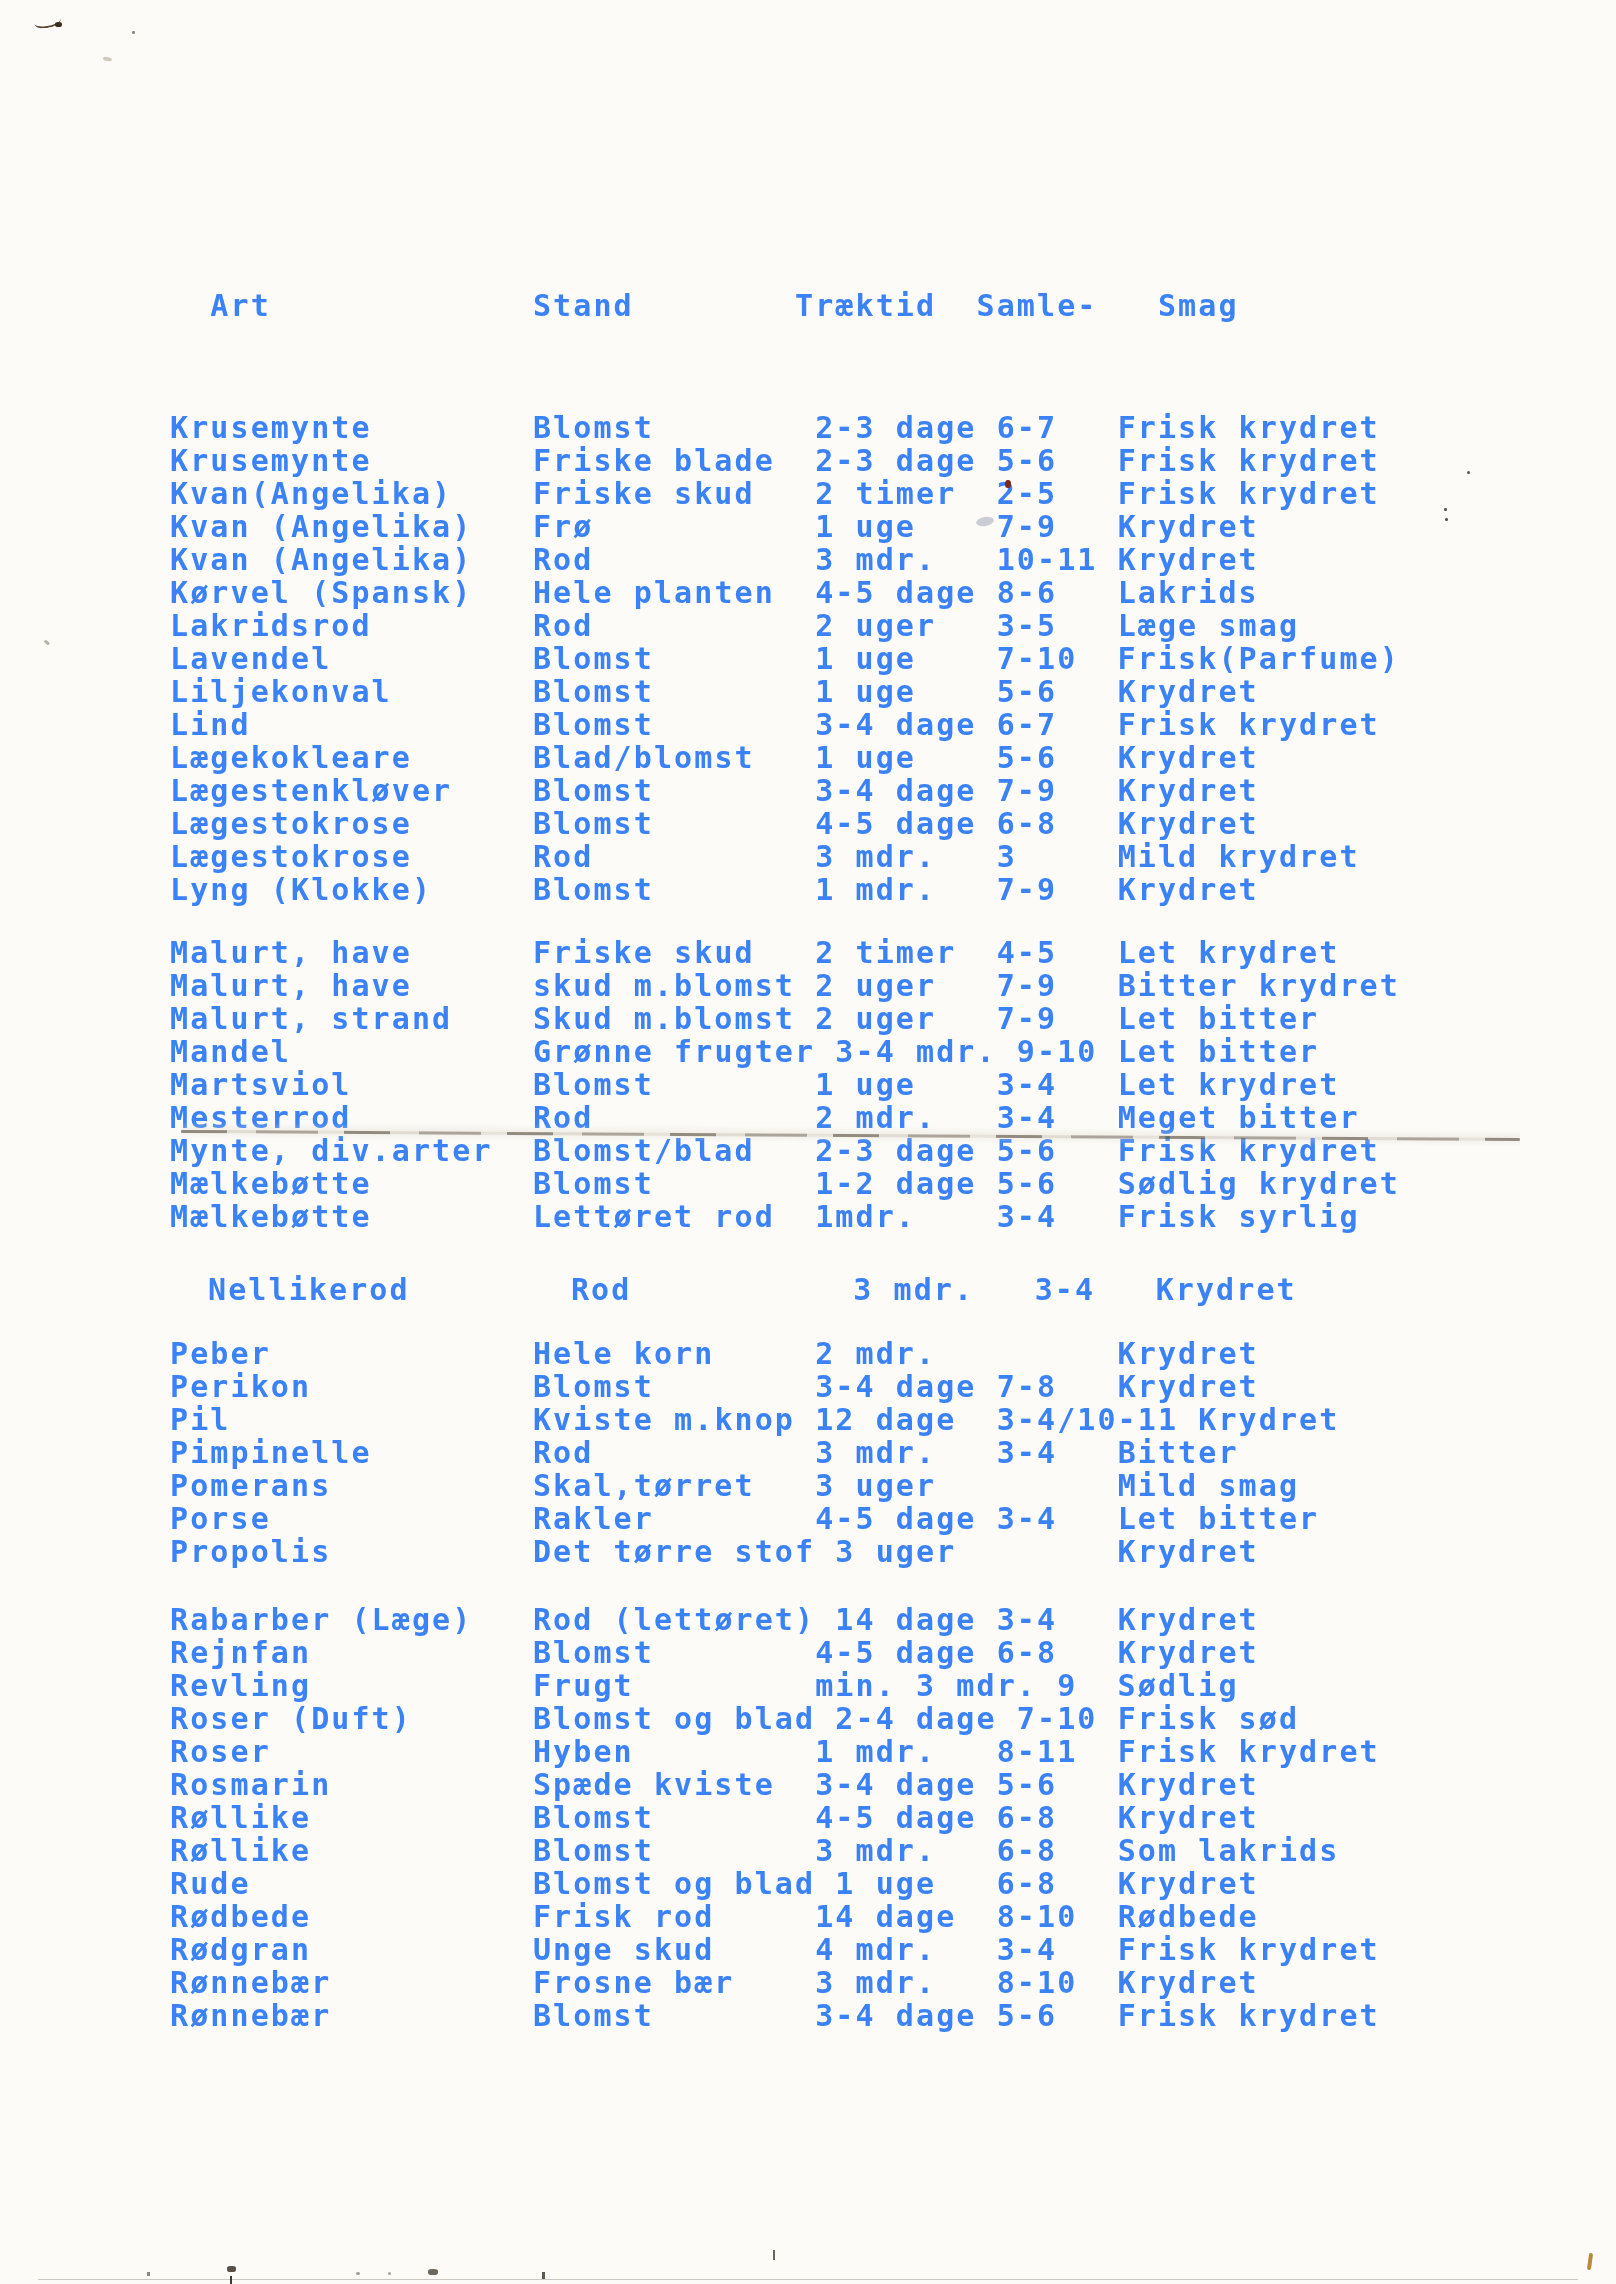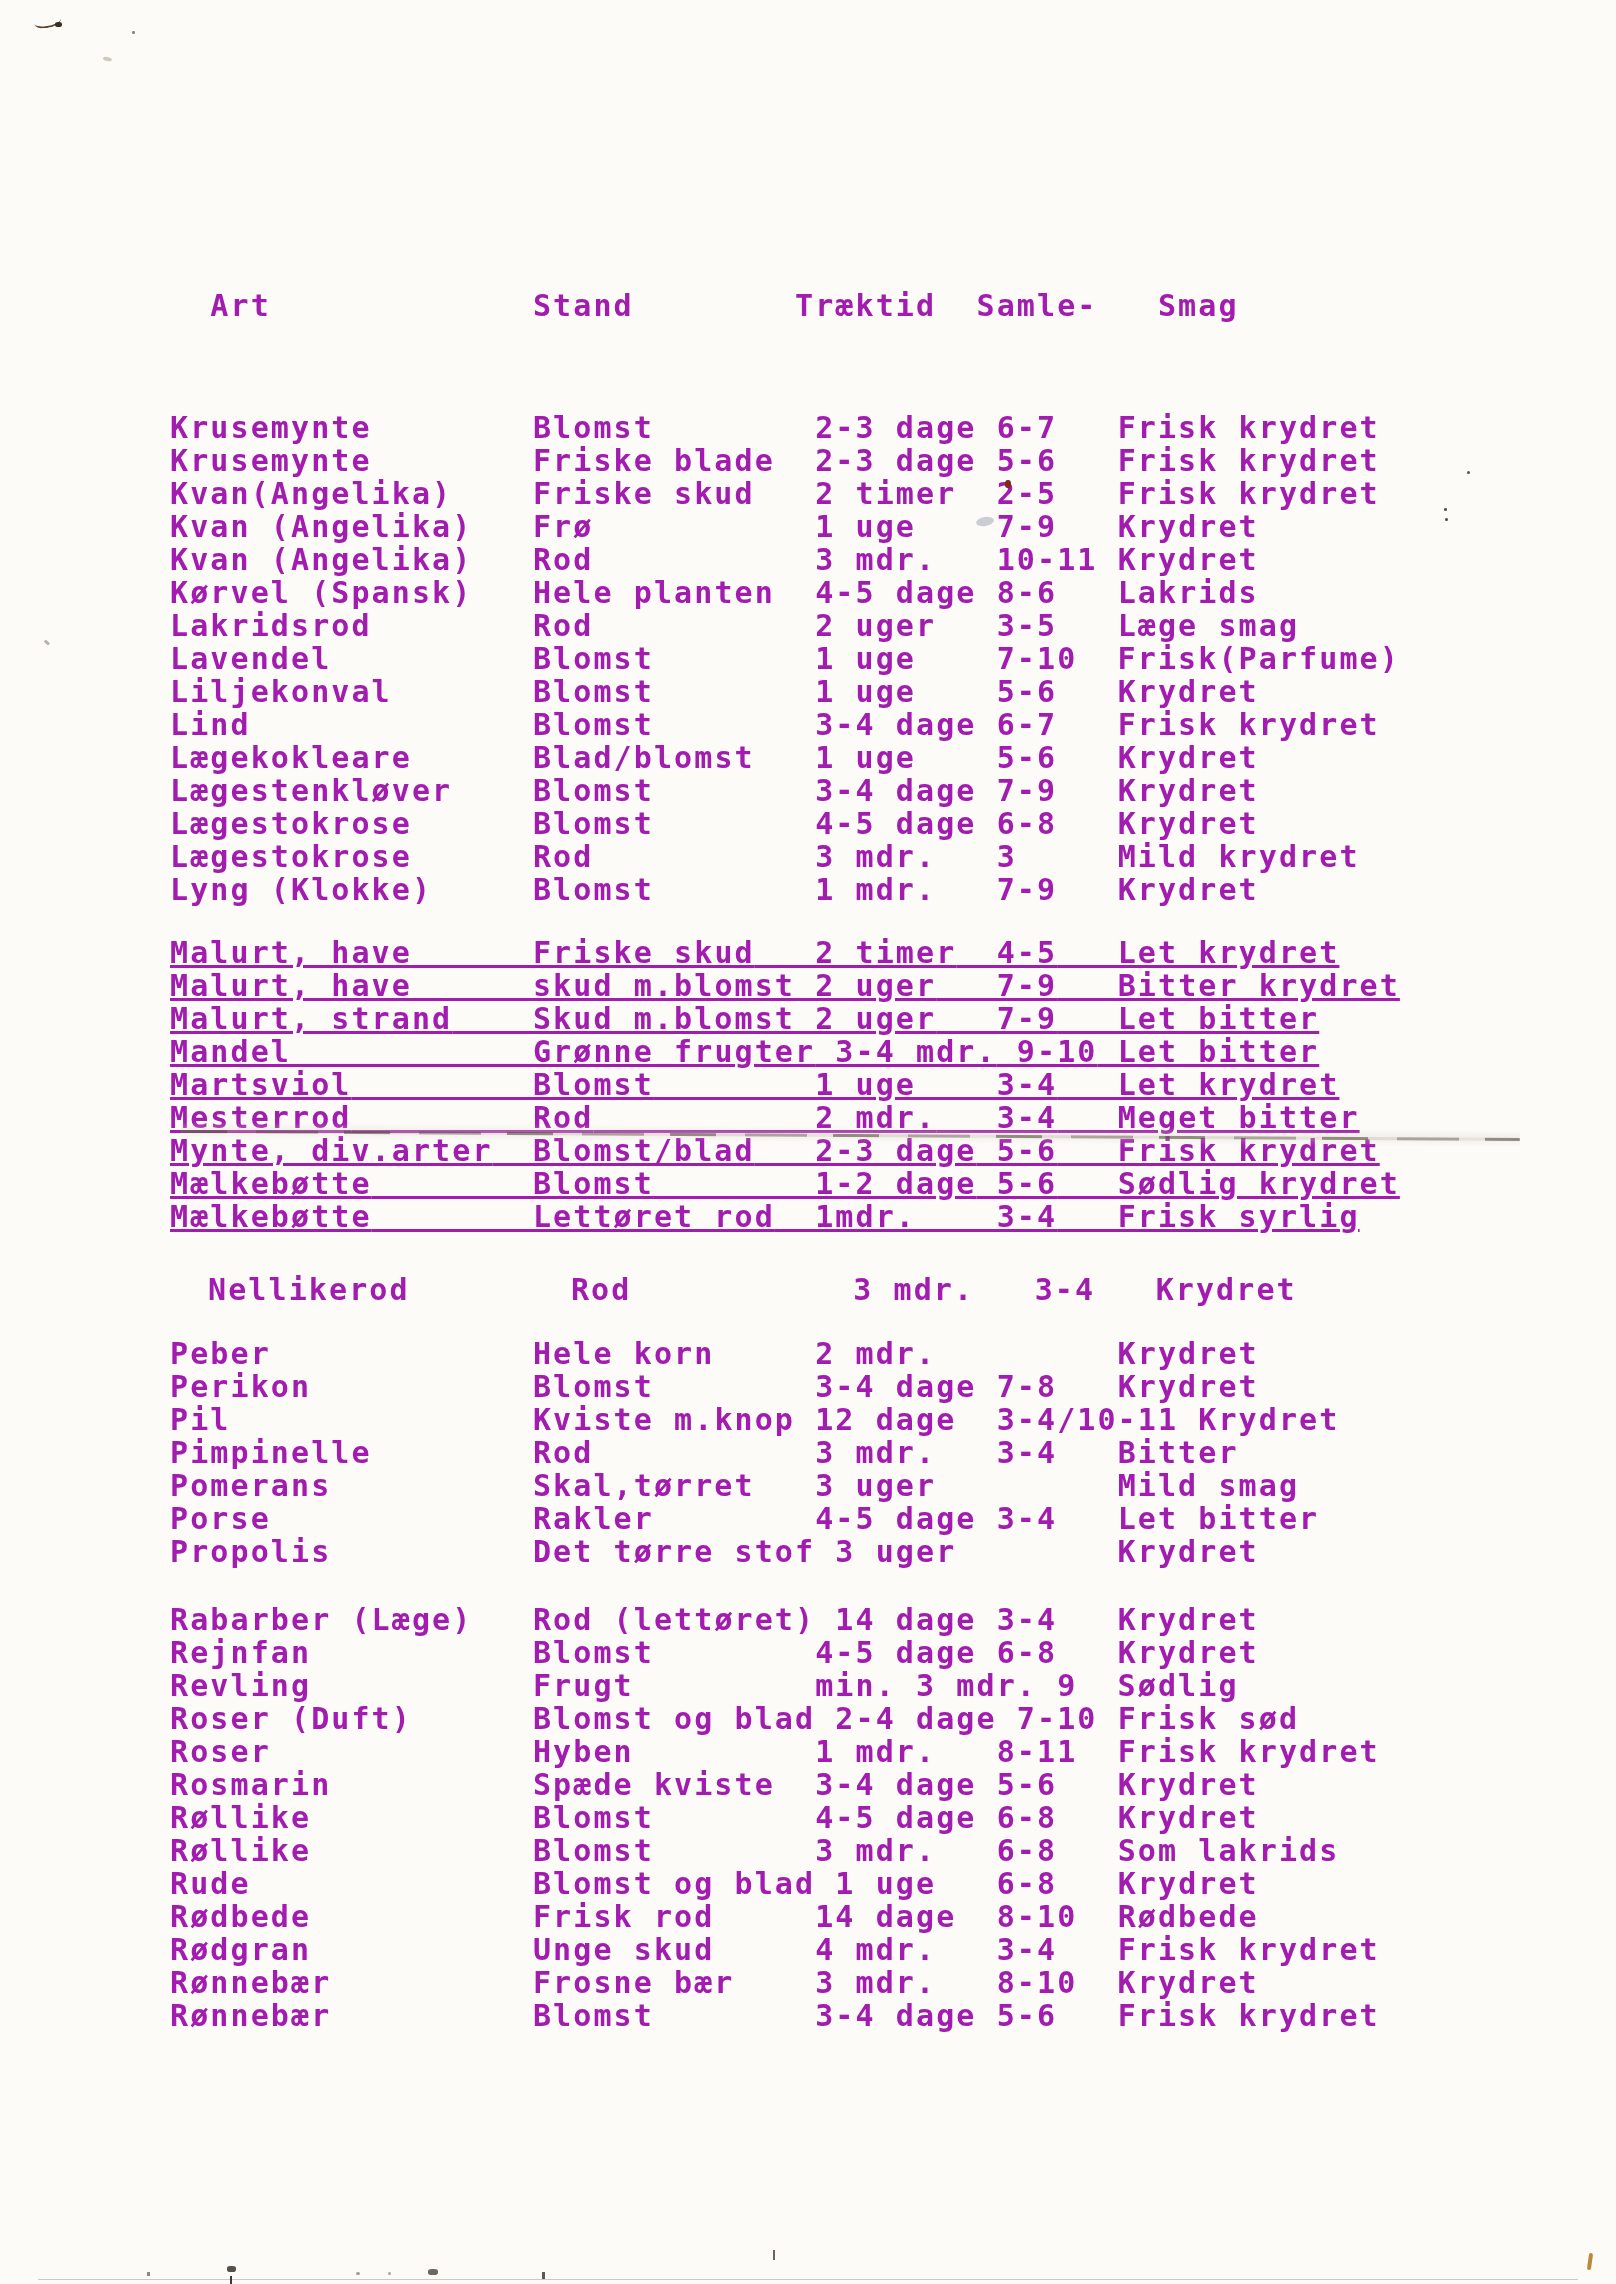--- a/index.html
+++ b/index.html
@@ -11,33 +11,33 @@
     overflow:hidden;
   }
   .page{
     position:absolute;inset:0;
     background:#fcfbf8;
   }
   .content{
     position:absolute;
     left:170px;
     top:289px;
-    color:#a21caf;
+    color:#3b82f6;
     font-weight:700;
     font-size:30px;
     letter-spacing:2.1px;
   }
   .line{
     white-space:pre;
     height:33px;
     line-height:33px;
   }
   .header-gap{height:58px;}
   .group{margin-top:0;}
-  .group.gap-a{margin-top:30px;text-decoration:underline;}
+  .group.gap-a{margin-top:30px;}
   .group.gap-b{margin-top:40px;margin-left:38px;}
   .group.gap-c{margin-top:31px;}
   .group.gap-d{margin-top:35px;}
 
   
   .artifact{position:absolute;pointer-events:none;}
   .squiggle{
     left:34px;top:14.4px;width:27px;height:11.7px;
     border-bottom:2.6px solid #5a4430;
     border-radius:0 0 60% 40%;

